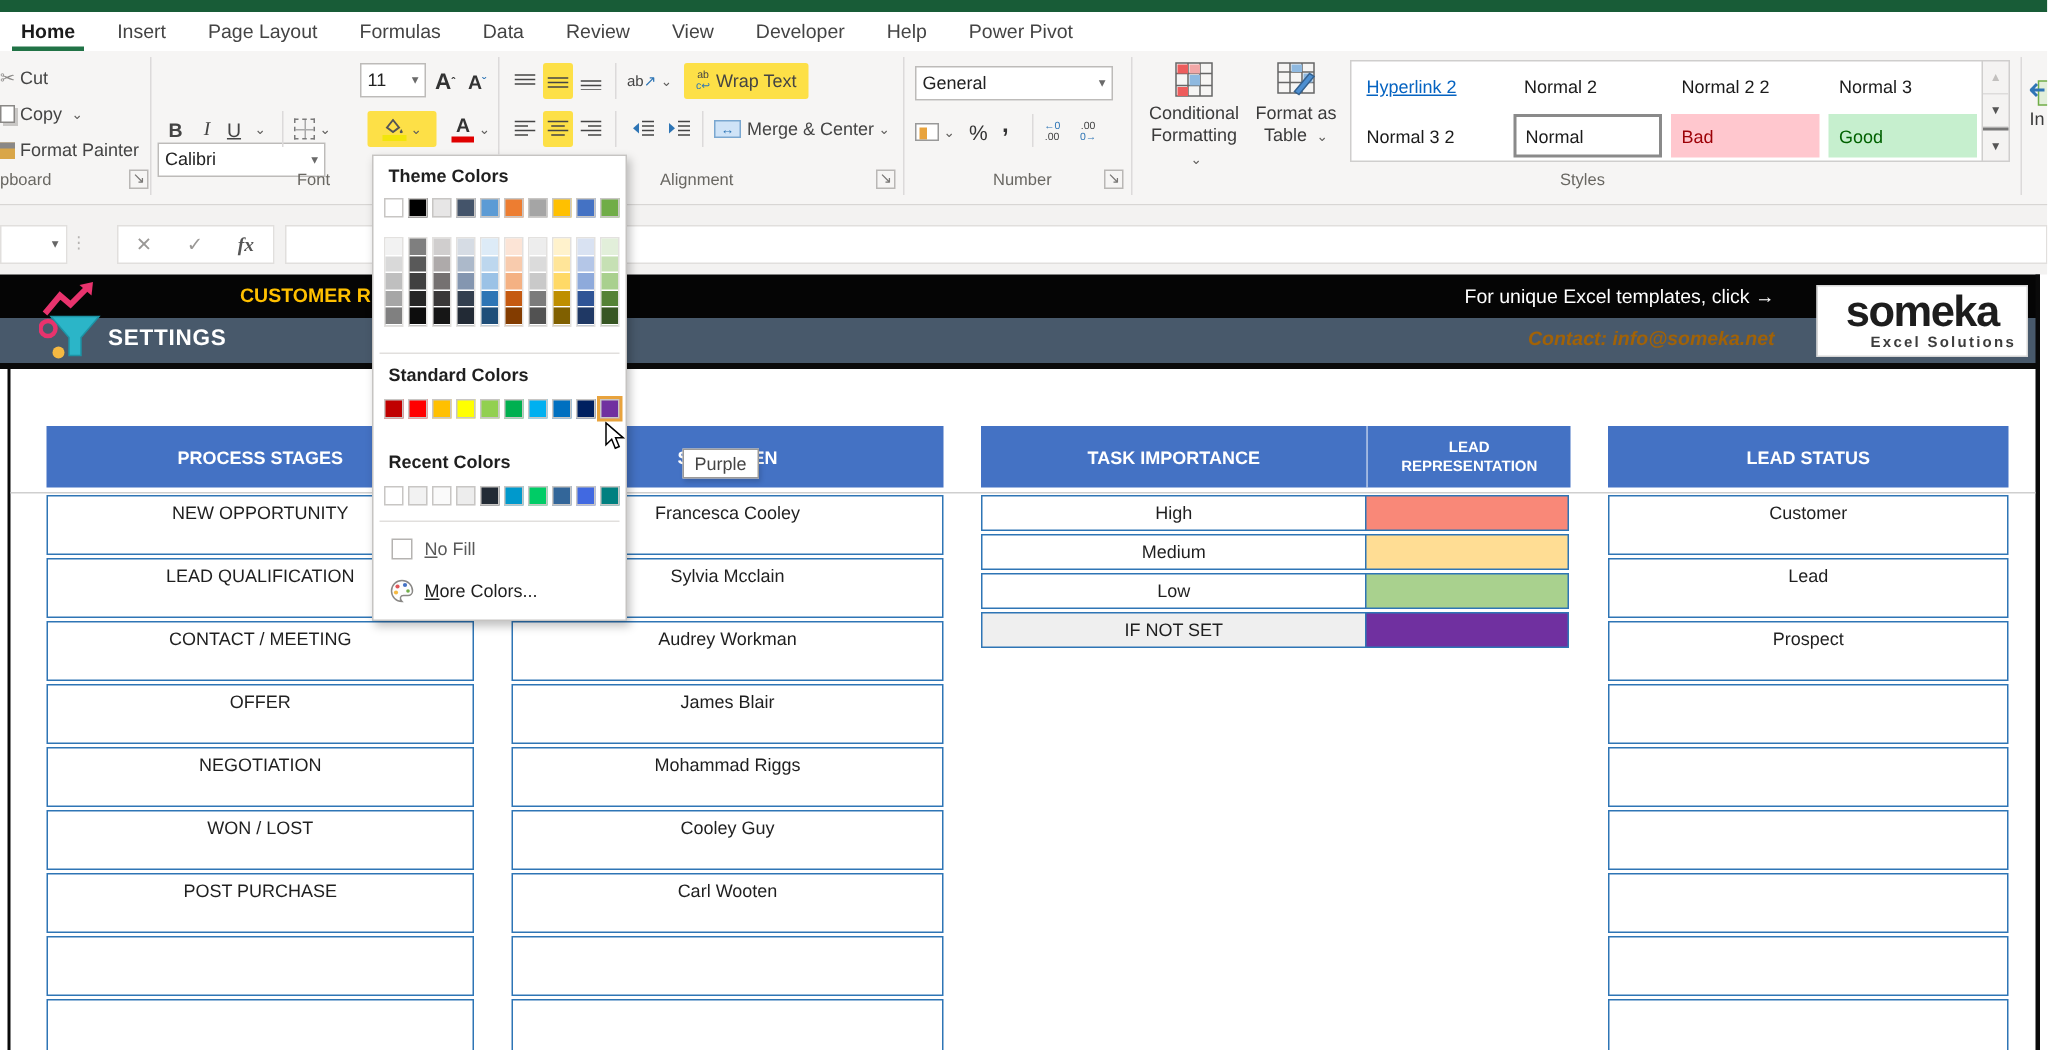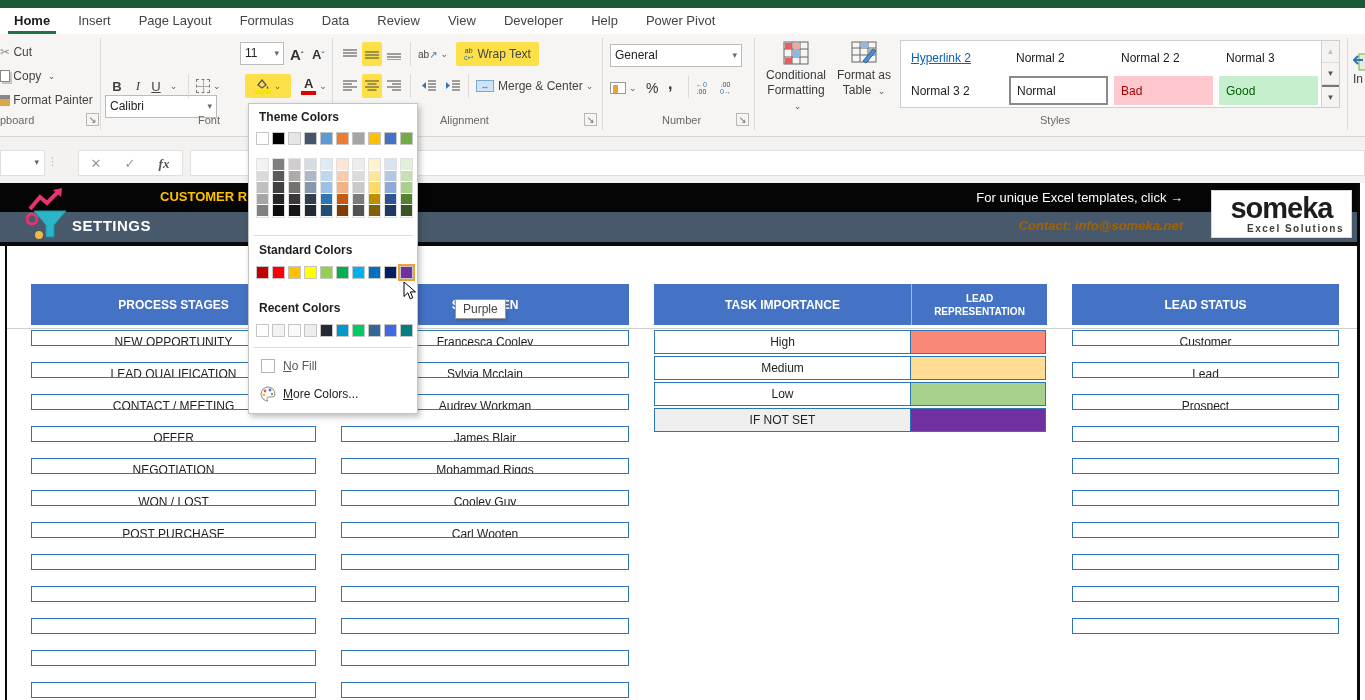--- a/index.html
+++ b/index.html
@@ -55,21 +55,21 @@
 .brand { font-size:29px; font-weight:bold; color:#1d1d1d; letter-spacing:-1px; line-height:30px; margin-top:2px; }
 .brandsub { font-size:10px; font-weight:bold; color:#3c3c3c; letter-spacing:1.5px; text-align:right; padding-right:7px; }
 
 
 .borderL { position:absolute; left:5px; top:246px; width:2px; height:454px; background:#0a0a0a; }
 .borderR { position:absolute; left:1357px; top:183px; width:3px; height:517px; background:#0a0a0a; }
 .gridline { position:absolute; left:7px; top:328px; width:1350px; height:1px; background:#CFCFCF; z-index:0; }
 
 .tbl { position:absolute; top:284px; z-index:1; }
 .thead { height:41px; background:#4472C4; color:#fff; font-weight:bold; font-size:12px; display:flex; align-items:center; justify-content:center; text-align:center; margin-bottom:5px; }
-.trow { height:16px; background:#fff; border:1px solid #2E75B5; margin-bottom:16px; font-size:12px; color:#1f1f1f; text-align:center; line-height:22px; overflow:hidden; }
+.trow { height:40px; background:#fff; border:1px solid #2E75B5; margin-bottom:2px; font-size:12px; color:#1f1f1f; text-align:center; line-height:22px; overflow:hidden; }
 .imp-row { display:flex; margin-bottom:2px; }
 .imp-label { width:257px; height:24px; background:#fff; border:1px solid #2E75B5; font-size:12px; color:#1f1f1f; text-align:center; line-height:22px; }
 .imp-label.muted { background:#EFEFEF; }
 .imp-color { width:136px; height:24px; border:1px solid #2E75B5; margin-left:-1px; }
 
 
 .dd { position:absolute; left:248px; top:103px; width:170px; height:311px; background:#fff; border:1px solid #C6C4C2; box-shadow:2px 3px 6px rgba(0,0,0,0.25); z-index:30; font-size:12px; color:#1f1f1f; }
 .dd-title { position:absolute; left:10px; font-weight:bold; }
 .swrow { position:absolute; left:7px; display:flex; }
 .sw { width:13px; height:13px; margin-right:3px; border:1px solid #C8C6C4; cursor:pointer; }

